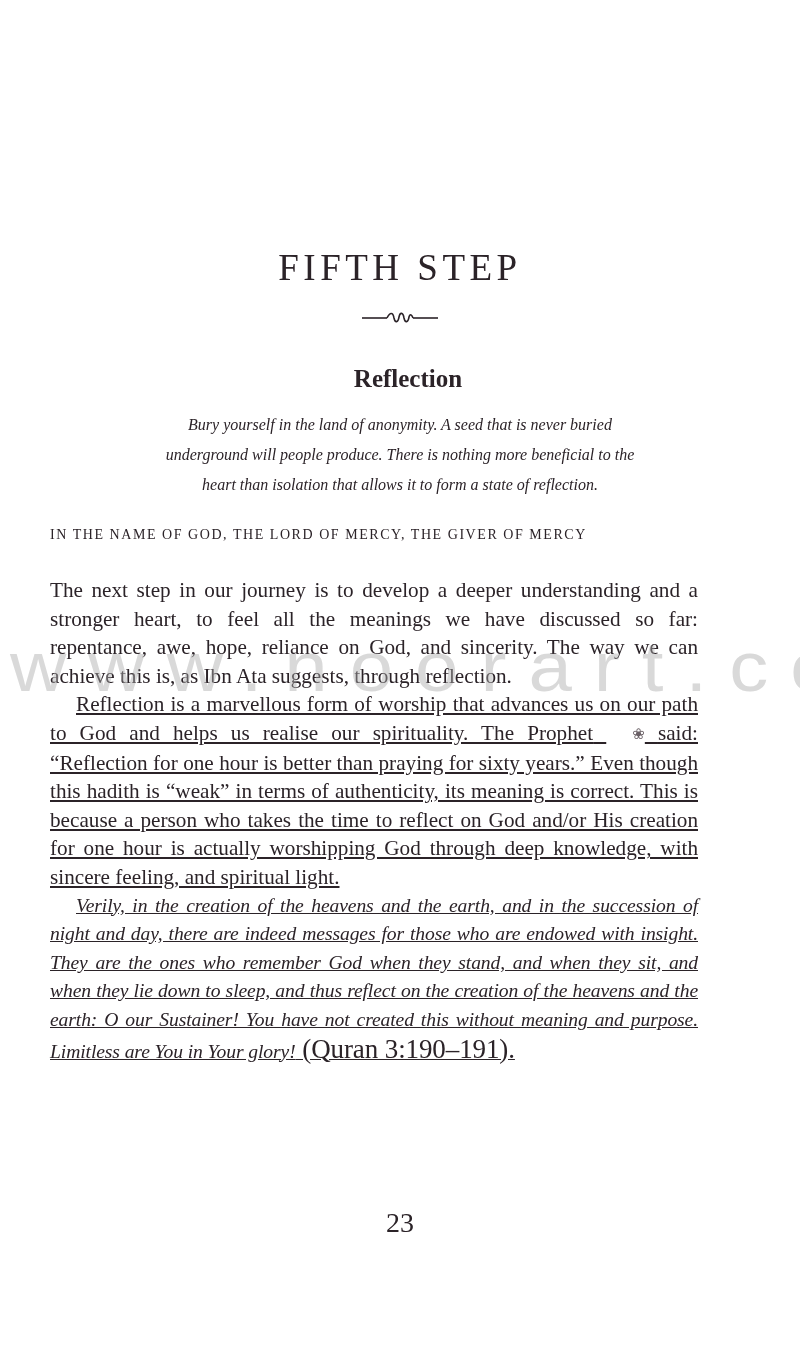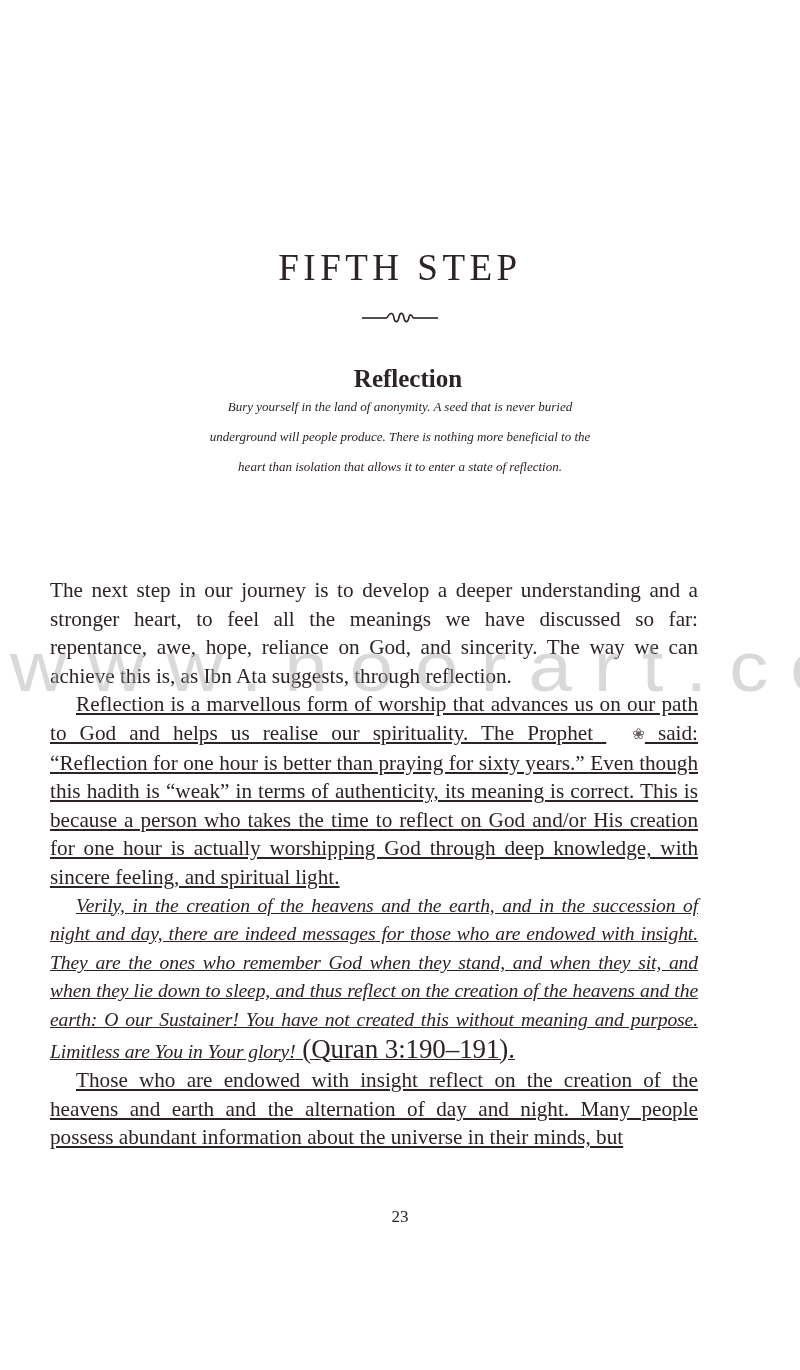--- a/index.html
+++ b/index.html
@@ -46,26 +46,26 @@
       left: 0;
       width: 800px;
       text-align: center;
       font-size: 25px;
       font-weight: bold;
       color: #2b2328;
       margin: 8px;
     }
     .epigraph {
       position: absolute;
-      top: 392px;
+      top: 410px;
       left: 70px;
       width: 660px;
       text-align: center;
       font-style: italic;
-      font-size: 13px;
+      font-size: 16px;
       line-height: 30px;
       color: #2b2328;
       margin: 0;
     }
     .basmala {
       position: absolute;
       top: 527px;
       left: 50px;
       width: 660px;
       font-size: 14px;
@@ -107,21 +107,21 @@
       font-size: 15px;
       vertical-align: 1px;
       color: #6a6066;
     }
     .page-number {
       position: absolute;
       top: 1207px;
       left: 0;
       width: 800px;
       text-align: center;
-      font-size: 17px;
+      font-size: 28px;
       color: #2b2328;
     }
     .watermark {
       position: absolute;
       top: 632px;
       left: 10px;
       width: 790px;
       font-family: "Liberation Sans", "DejaVu Sans", sans-serif;
       font-size: 78px;
       letter-spacing: 22px;
@@ -144,28 +144,28 @@
     <line x1="22" y1="11" x2="47" y2="11" stroke="#2b2328" stroke-width="1.6"></line>
     <path d="M47 11 C50 5, 53 5, 54 11 C55 16, 58 16, 59 10 C60 5, 63 5, 64 11 C65 16, 68 16, 69 10 C70 6, 72 8, 73 11" fill="none" stroke="#2b2328" stroke-width="1.6"></path>
     <line x1="73" y1="11" x2="98" y2="11" stroke="#2b2328" stroke-width="1.6"></line>
   </svg>
 
   <h2 class="section-title">Reflection</h2>
 
   <p class="epigraph">
     <span>Bury yourself in the land of anonymity. A seed that is never buried</span><br>
     <span>underground will people produce. There is nothing more beneficial to the</span><br>
-    <span>heart than isolation that allows it to enter a state of reflection.</span>
+    <span>heart than isolation that allows it to form a state of reflection.</span>
   </p>
 
+  <p class="basmala">IN THE NAME OF GOD, THE LORD OF MERCY, THE GIVER OF MERCY</p>
 
   <div class="body-text">
     <p>The next step in our journey is to develop a deeper understanding and a stronger heart, to feel all the meanings we have discussed so far: repentance, awe, hope, reliance on God, and sincerity. The way we can achieve this is, as Ibn Ata suggests, through reflection.</p>
     <p class="indent"><span>Reflection is a marvellous form of worship that advances us on our path to God and helps us realise our spirituality. The Prophet</span> <span class="pbuh">❀</span> <span>said: “Reflection for one hour is better than praying for sixty years.” Even though this hadith is “weak” in terms of authenticity, its meaning is correct. This is because a person who takes the time to reflect on God and/or His creation for one hour is actually worshipping God through deep knowledge, with sincere feeling, and spiritual light.</span></p>
     <p class="indent quote"><span>Verily, in the creation of the heavens and the earth, and in the succession of night and day, there are indeed messages for those who are endowed with insight. They are the ones who remember God when they stand, and when they sit, and when they lie down to sleep, and thus reflect on the creation of the heavens and the earth: O our Sustainer! You have not created this without meaning and purpose. Limitless are You in Your glory!</span><span class="ref"> (Quran 3:190–191).</span></p>
-    <p class="indent">Those who are endowed with insight reflect on the creation of the heavens and earth and the alternation of day and night. Many people possess abundant information about the universe in their minds, but</p>
   </div>
 
   <div class="page-number">23</div>
 
   <div class="watermark">www.noorart.com</div>
 
 </div>
 
 </body></html>

